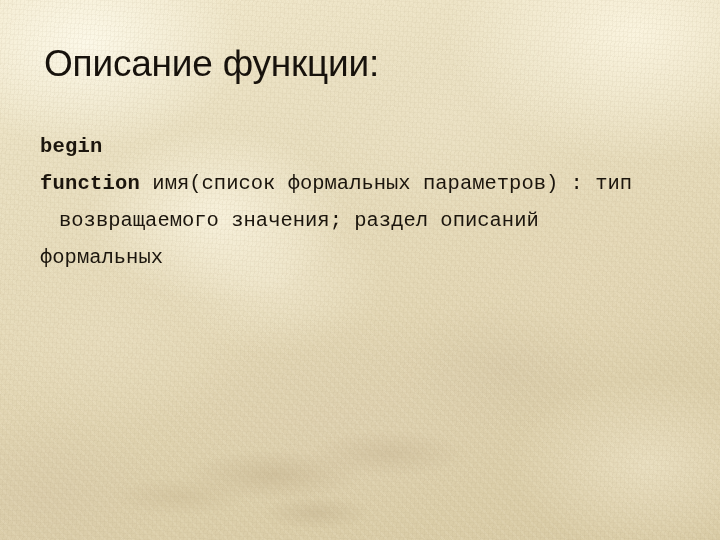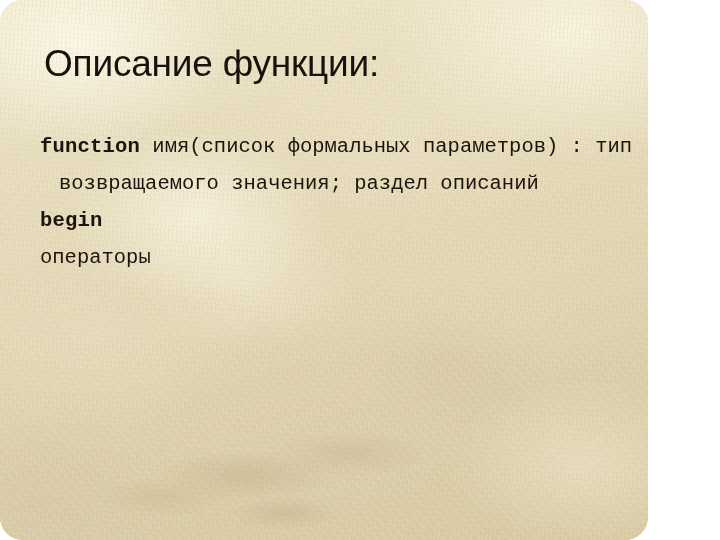--- a/index.html
+++ b/index.html
@@ -10,25 +10,24 @@
   body {
     width: 720px;
     height: 540px;
     overflow: hidden;
     font-family: "Liberation Sans", sans-serif;
   }
 
   
   .slide {
     position: relative;
-    width: 648px;
+    width: 720px;
     height: 540px;
     overflow: hidden;
     background-color: #e6dcbe;
-    border-radius: 23px;
   }
 
   
   .slide-bg {
     position: absolute;
     inset: 0;
     background-color: #e8ddbd;
     background-image:
       radial-gradient(ellipse 220px 150px at 12% 8%,  rgba(255,252,238,0.85), rgba(255,252,238,0) 70%),
       radial-gradient(ellipse 260px 180px at 88% 6%,  rgba(252,246,226,0.9),  rgba(252,246,226,0) 72%),
@@ -134,23 +133,23 @@
   <div class="slide-bg"></div>
   <div class="slide-grain"></div>
   <div class="slide-blotch"></div>
 
   <div class="slide-content">
 
     <div class="slide-title">Описание функции:</div>
 
     <div class="code-body">
 
+      <p class="code-line"><span class="kw">begin</span></p>
+
       <p class="code-line wrapped"><span class="kw">function</span><span class="plain"> имя(список формальных параметров) : тип возвращаемого значения; раздел описаний</span></p>
 
-      <p class="code-line"><span class="kw">begin</span></p>
-
-      <p class="code-line"><span class="plain">операторы</span></p>
+      <p class="code-line"><span class="plain">формальных</span></p>
 
 
     </div>
 
   </div>
 </div>
 
 </body></html>

